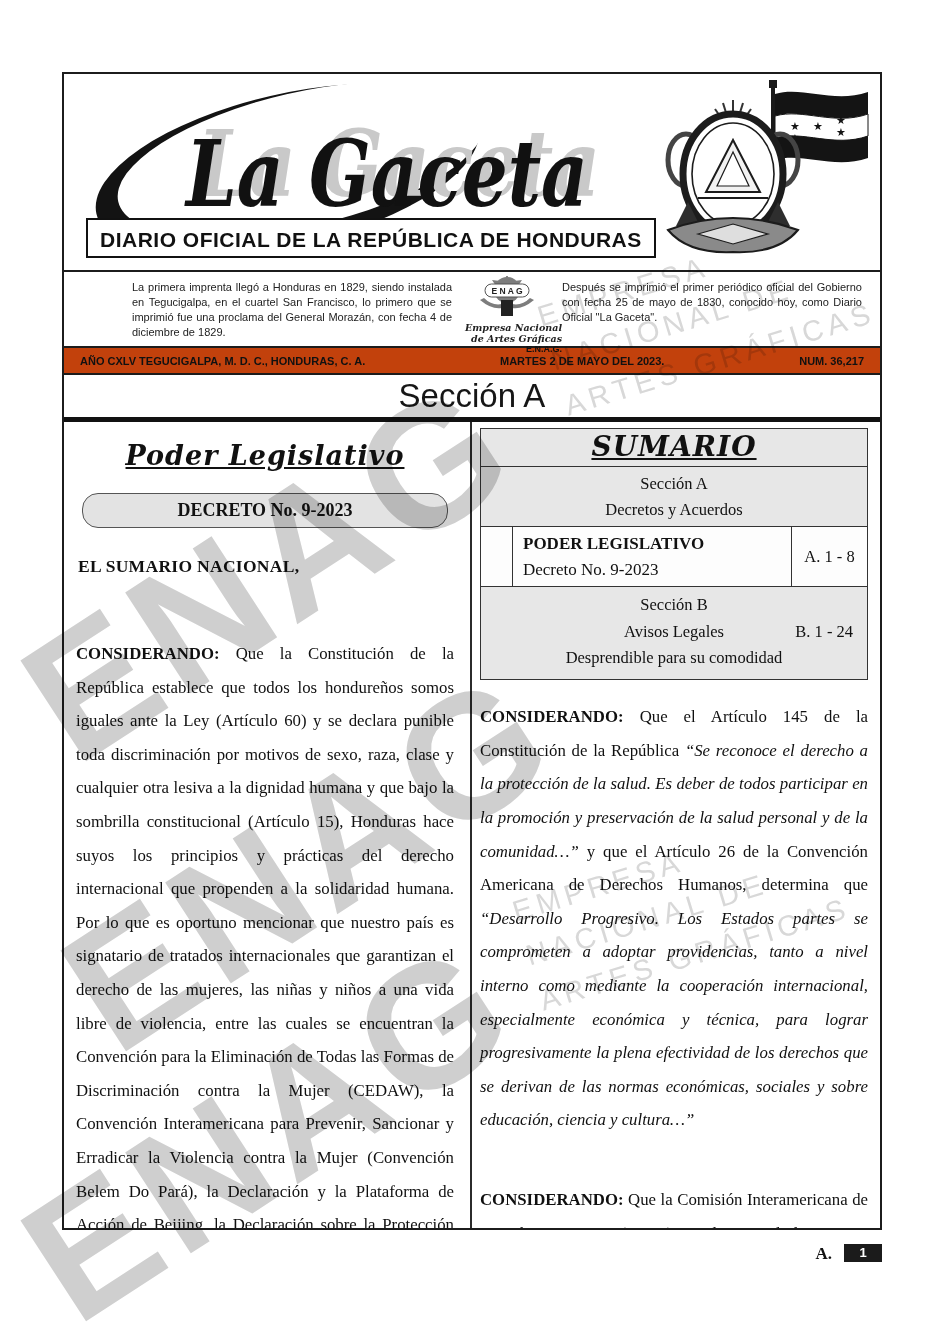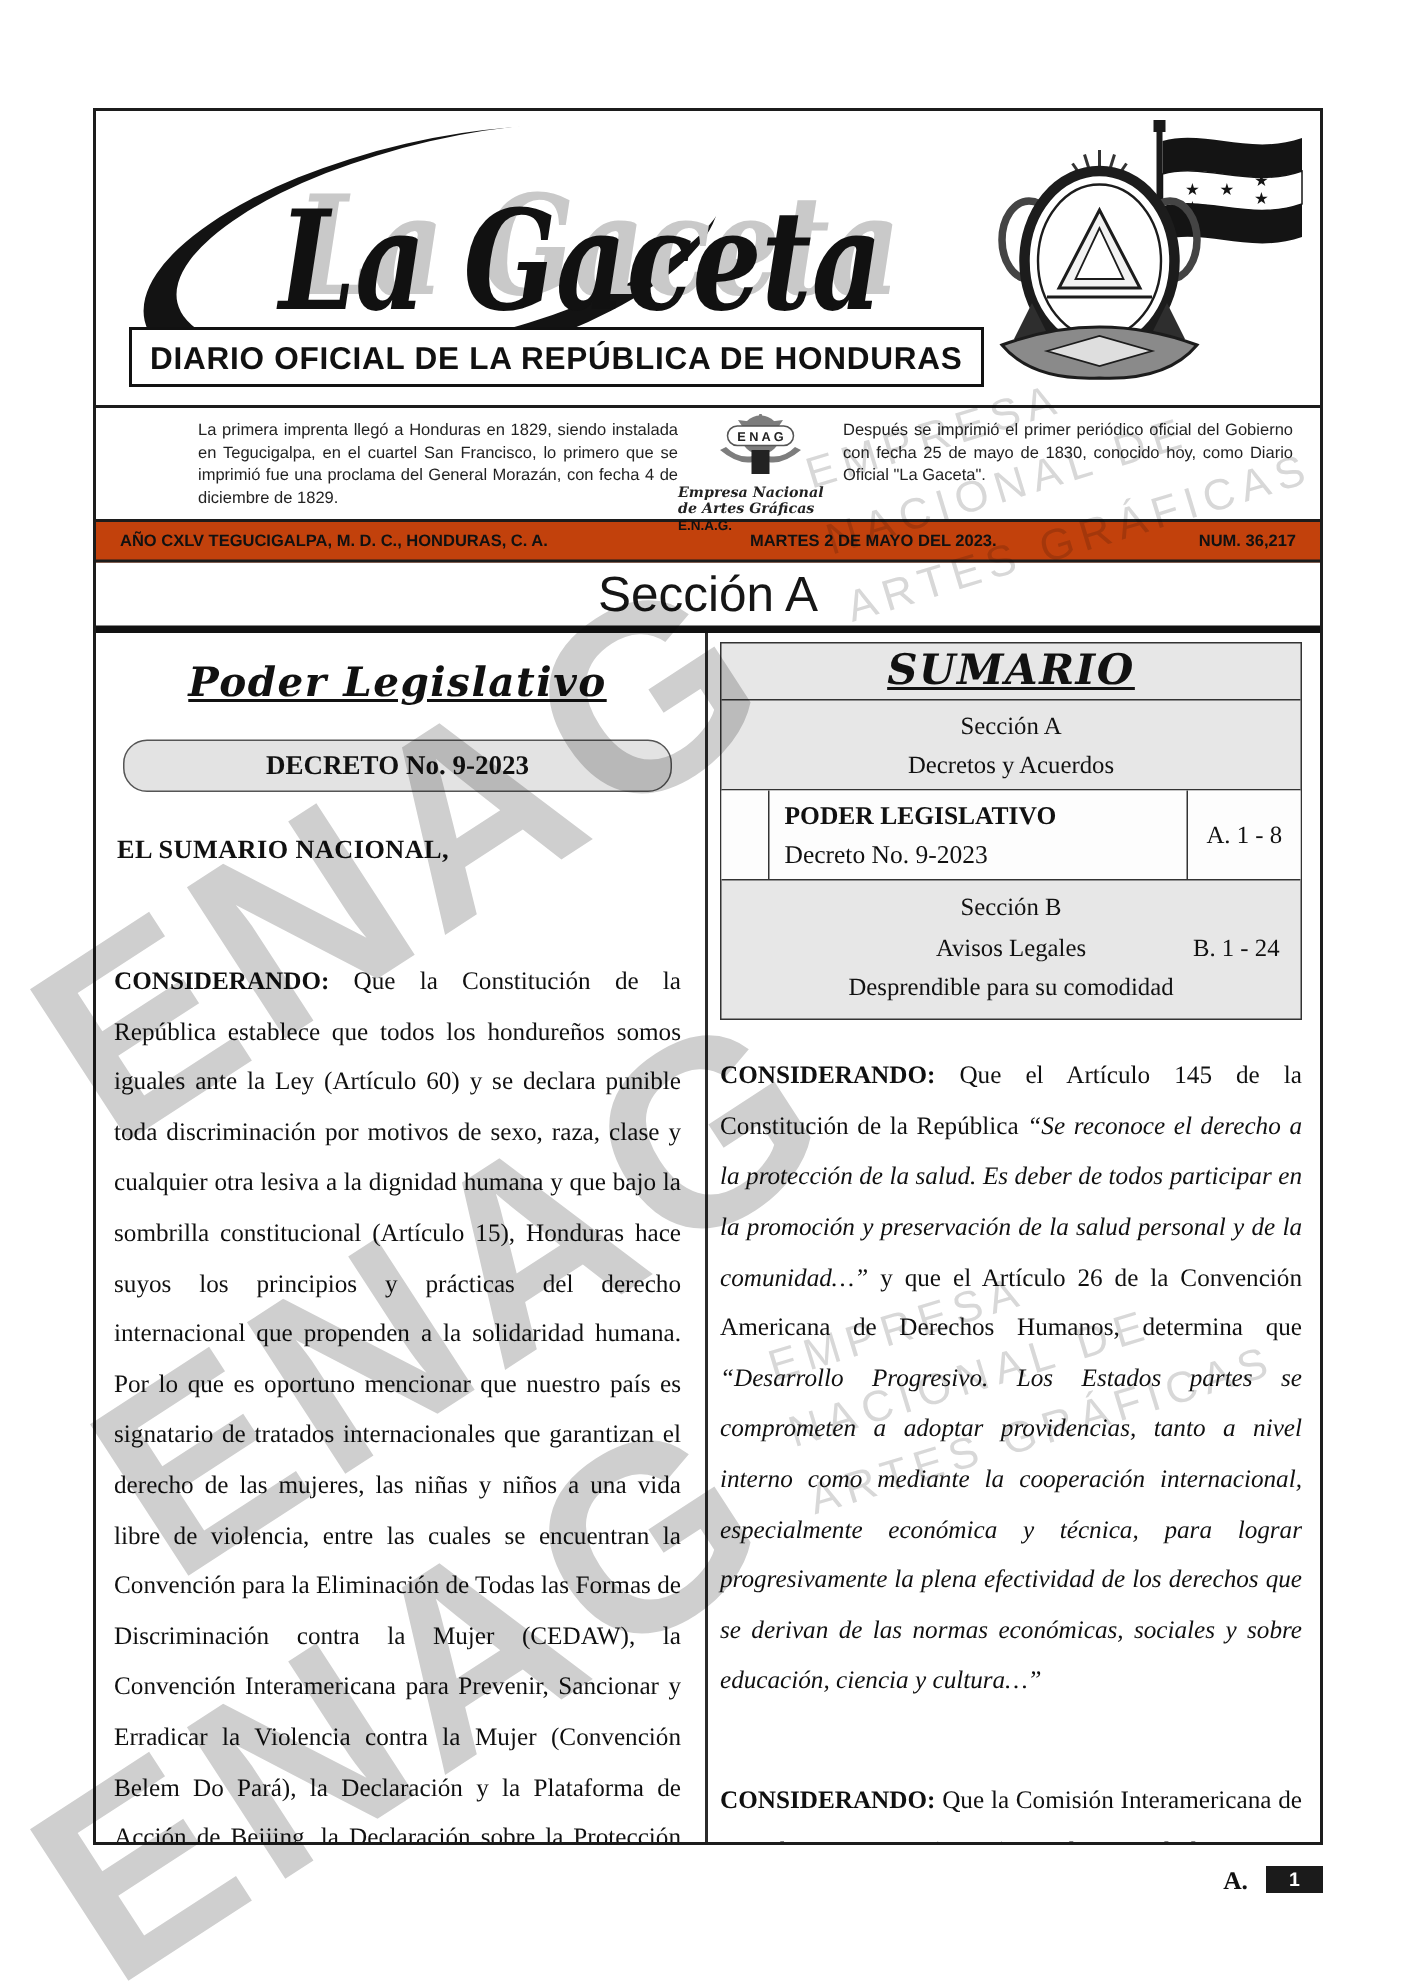--- a/index.html
+++ b/index.html
@@ -31,21 +31,21 @@
     letter-spacing:0.5px; color:#111;
   }
   .arms-svg { position:absolute; right:4px; top:4px; }
   
   .notes { position:relative; height:76px; border-bottom:2px solid #1c1c1c;
            display:flex; align-items:flex-start; }
   .note { font-family:"Liberation Sans", sans-serif; font-size:11px; line-height:1.35;
           color:#222; text-align:justify; }
   .note-left  { width:320px; margin:8px 0 0 68px; }
   .note-right { width:300px; margin:8px 18px 0 0; }
-  .enag-logo { flex:1; text-align:left; margin-top:4px; }
+  .enag-logo { flex:1; text-align:right; margin-top:4px; }
   .enag-caption { font-family:"DejaVu Serif", serif; font-style:italic; font-weight:bold;
                   font-size:9.5px; color:#222; margin-top:-2px; }
   .enag-abbr { font-family:"Liberation Sans", sans-serif; font-weight:bold; font-size:9px; }
   
   .datebar { height:27px; background:#c2410c; border-bottom:2px solid #1c1c1c;
              display:flex; align-items:center; justify-content:space-between;
              padding:0 16px; font-family:"Liberation Sans", sans-serif;
              font-weight:bold; font-size:11px; color:#111; }
   
   .section-banner { height:42px; display:flex; align-items:center; justify-content:center;

